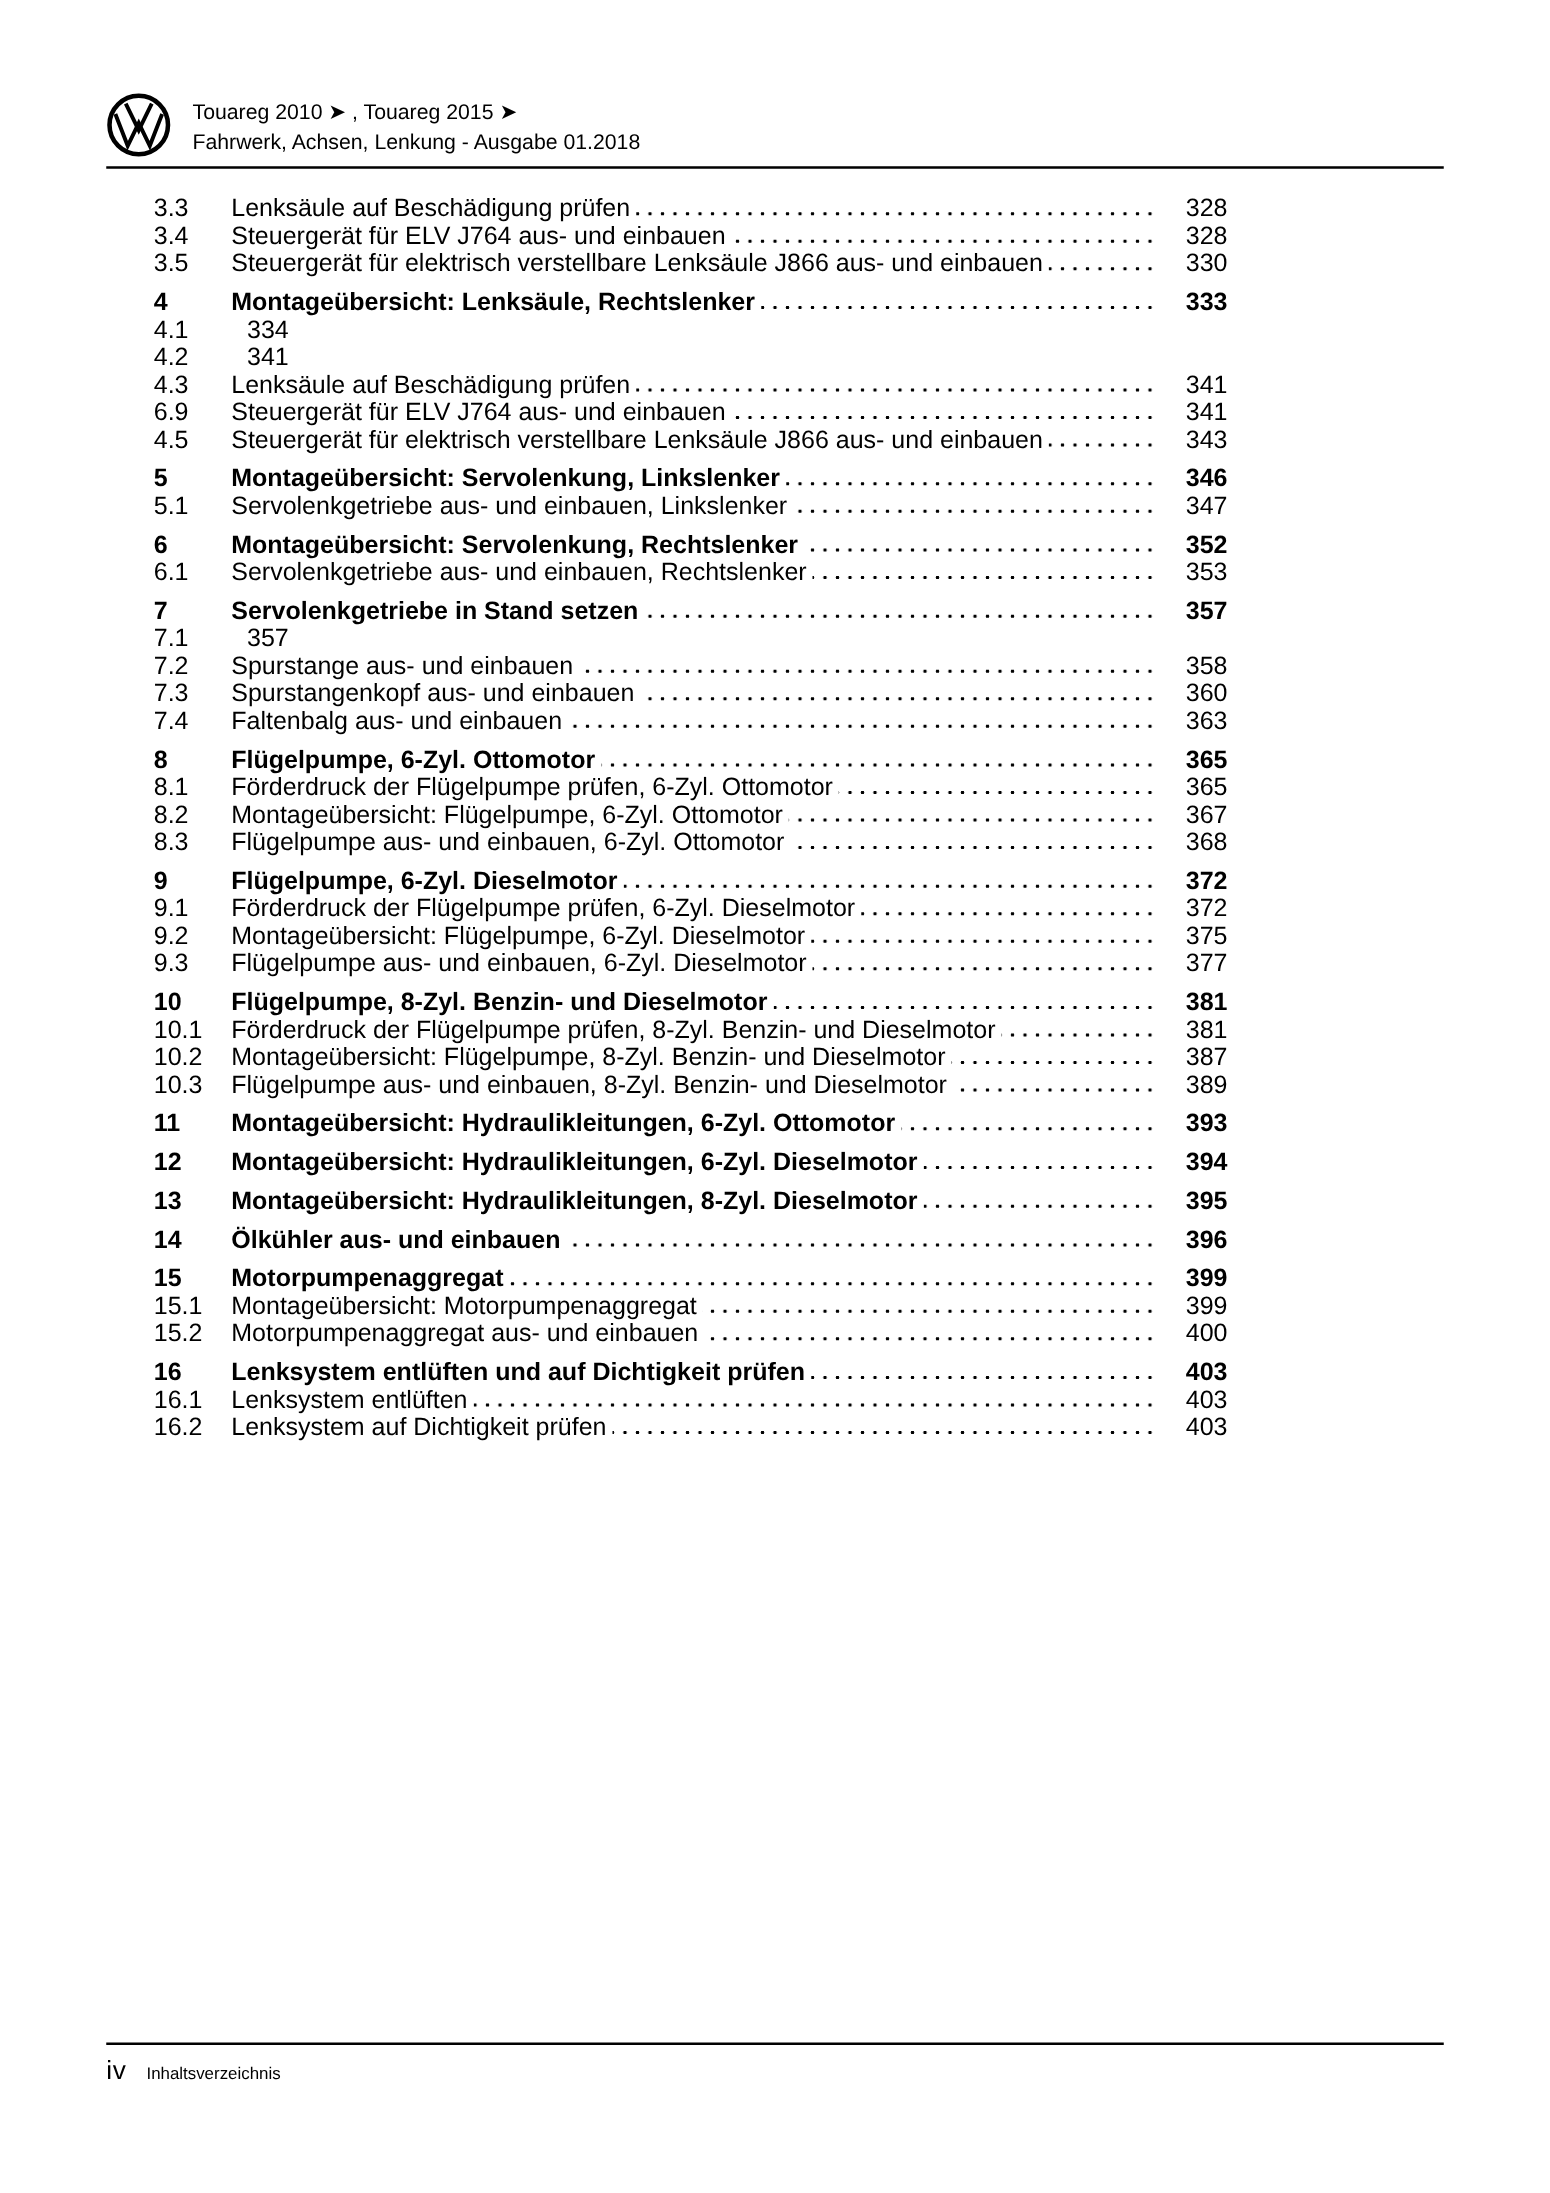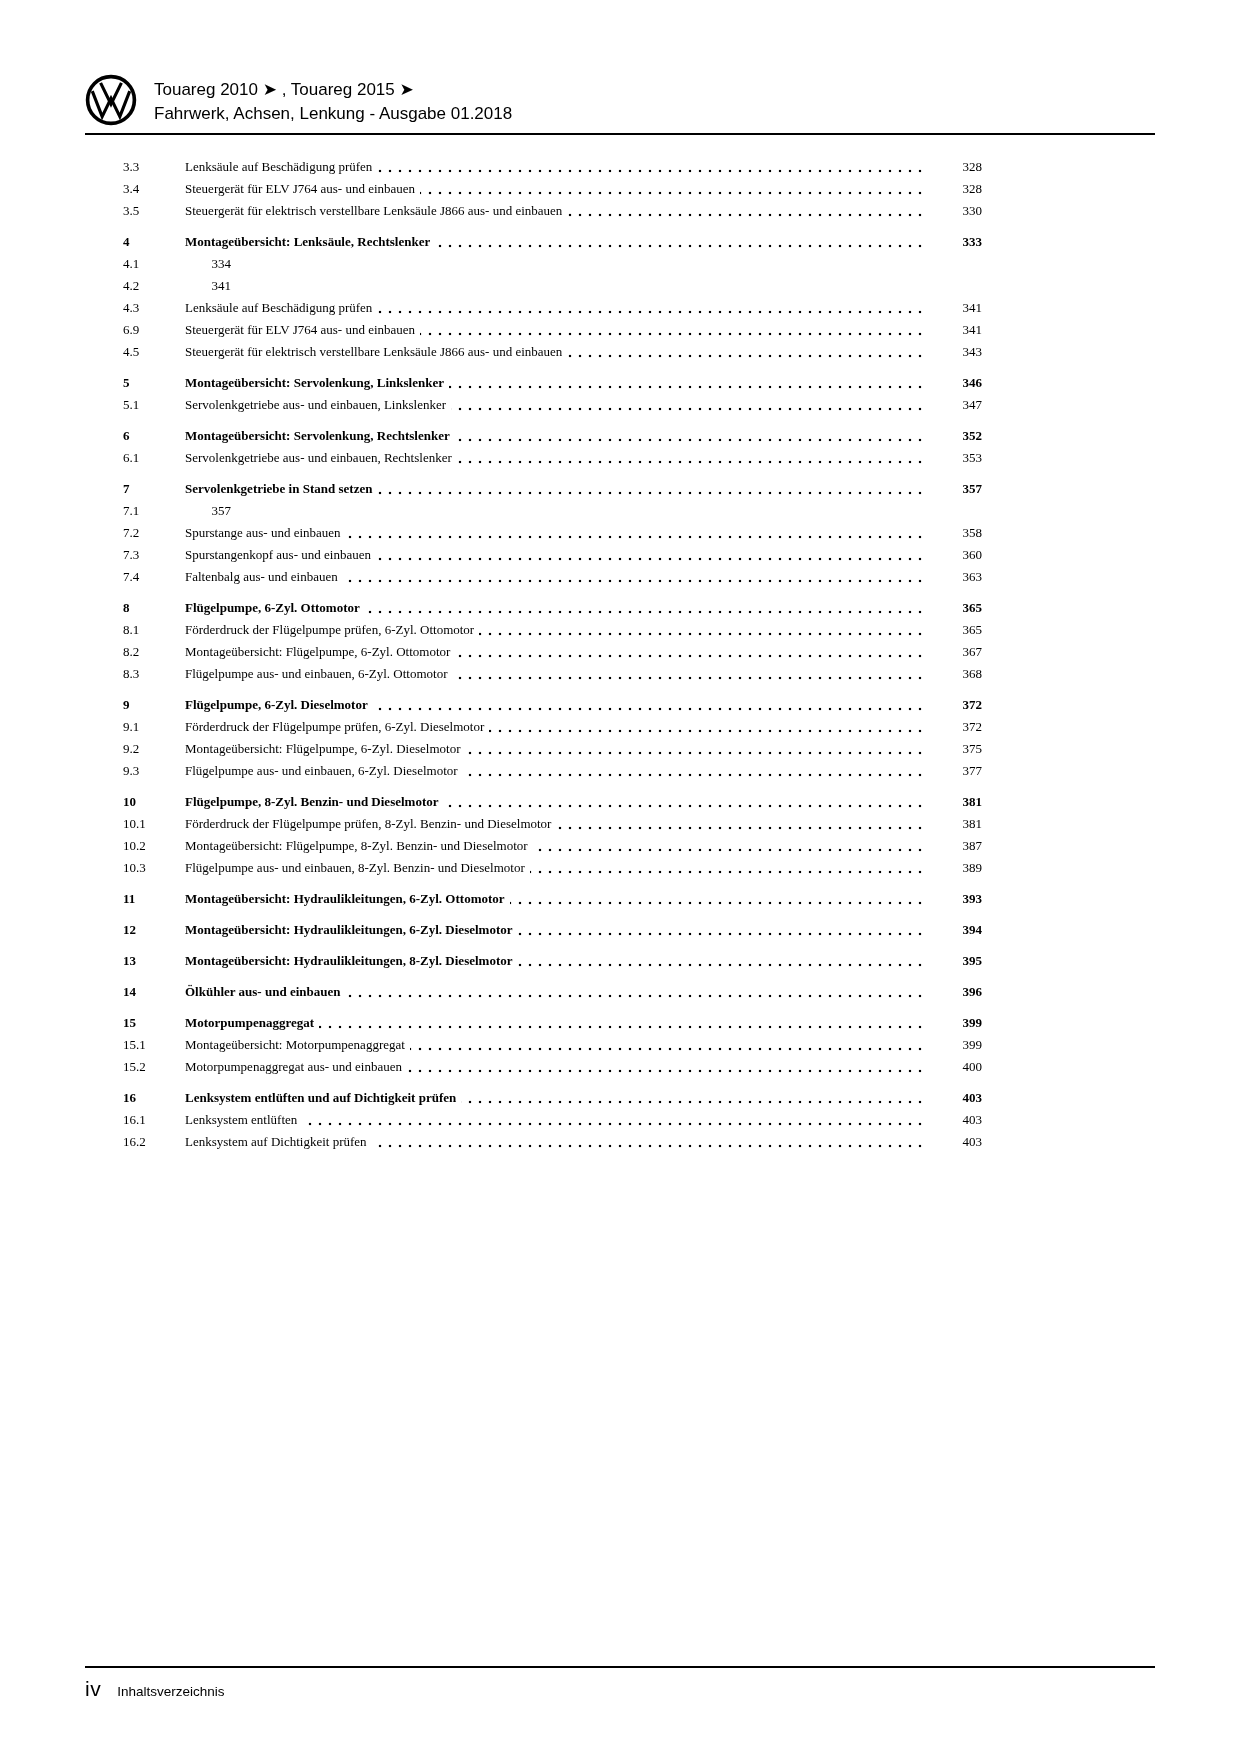--- a/index.html
+++ b/index.html
@@ -16,40 +16,40 @@
     padding-bottom:7px; border-bottom:2px solid #000;
   }
   .logo { flex:0 0 auto; }
   .logo svg { display:block; }
   .header-lines { font-size:17px; line-height:24px; padding-top:1px; }
 
   
   .toc {
     position:absolute; left:123px; top:156px; width:859px;
   }
-  .toc-row { display:flex; font-size:13px; line-height:22px;font-family:Liberation Serif, serif; }
+  .toc-row { display:flex; font-size:20px; line-height:22px; }
   .toc-row.bold { font-weight:700; margin-top:9px; }
   .toc-num { flex:0 0 62px; }
   .toc-text {
     flex:1 1 auto; min-width:0; padding-right:9px;
     background-image: radial-gradient(circle, #000 1.35px, transparent 1.6px);
     background-size:10px 4px;
     background-repeat:repeat-x;
     background-origin:content-box;
     background-clip:content-box;
     background-position:left bottom 5px;
   }
   .toc-title { background:#ffffff; padding-right:5px; }
   .toc-page { flex:0 0 46px; text-align:right; align-self:flex-end; }
 
   
   .footer {
     position:absolute; left:85px; top:1634px; width:1070px;
     border-top:2px solid #000; padding-top:9px;
-    display:flex; align-items:baseline; gap:16px;margin-top:32px;
+    display:flex; align-items:baseline; gap:16px;
   }
   .footer-roman { font-size:21px; letter-spacing:0.5px; }
   .footer-label { font-size:13.5px; }
 </style>
 </head>
 <body>
 
 <header class="header">
   <span class="logo">
     <svg width="52" height="52" viewBox="0 0 100 100">

